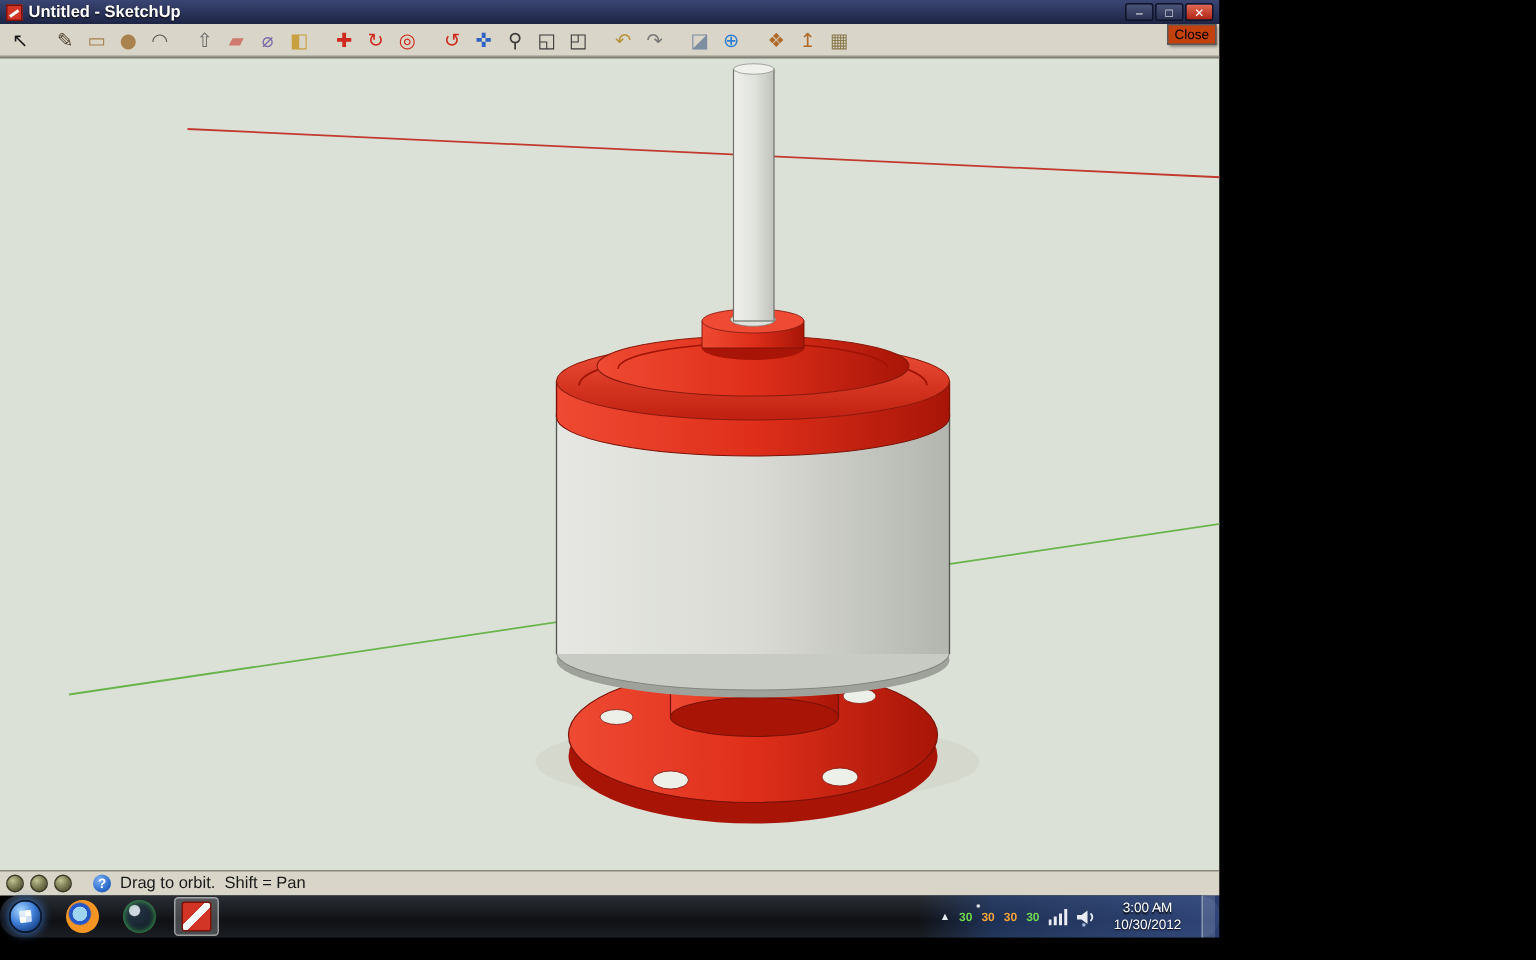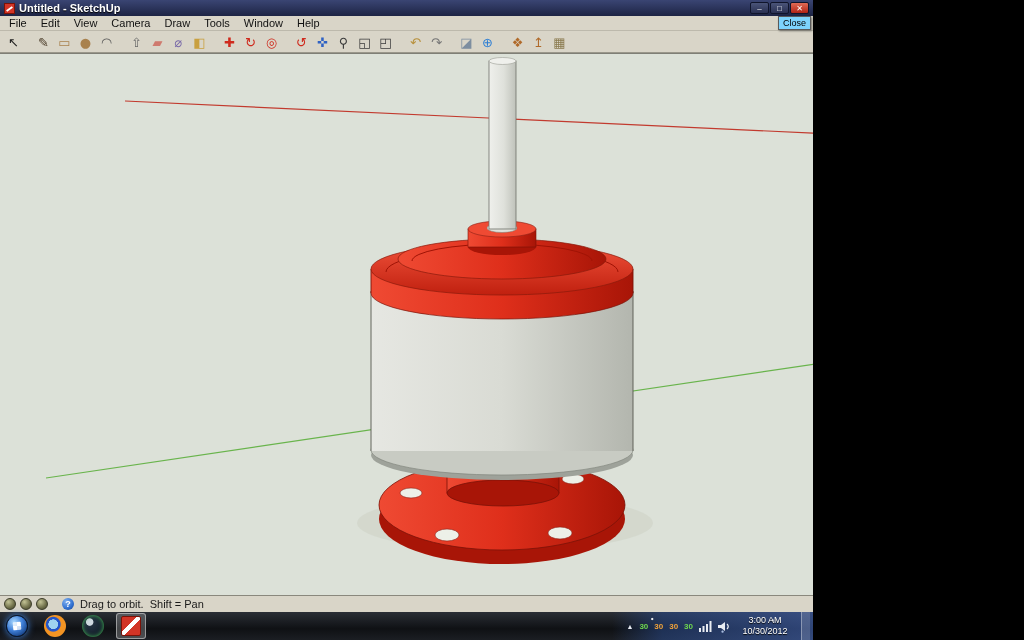--- a/index.html
+++ b/index.html
@@ -10,21 +10,21 @@
   
   .titlebar { height:16px; background:linear-gradient(#3a4573,#1d2444); display:flex; align-items:center; padding:0 4px; color:#fff; font-size:11px; }
   .app-ico { width:11px; height:11px; background:#d23426; border:1px solid #7a1208; margin-right:4px; position:relative; flex:0 0 auto; }
   .app-ico::after { content:""; position:absolute; left:1px; top:4px; width:7px; height:2px; background:#fff; transform:rotate(-35deg); }
   .title-text { font-weight:bold; text-shadow:0 1px 1px #000; white-space:nowrap; }
   .win-btns { margin-left:auto; display:flex; gap:1px; }
   .win-btn { width:19px; height:12px; font-size:8px; line-height:11px; text-align:center; color:#fff; background:linear-gradient(#4a5478,#2a3152); border:1px solid #10152b; border-radius:2px; }
   .win-btn.close { background:linear-gradient(#e06a55,#b02315); }
 
   
-  .close-tip { position:absolute; top:16px; right:2px; background:#7dd3fc; border:1px solid #5a5a5a; color:#000; font-size:9px; padding:0 4px; line-height:12px; z-index:50; box-shadow:1px 1px 2px rgba(0,0,0,.45); }
+  .close-tip { position:absolute; top:16px; right:2px; background:#c2410c; border:1px solid #5a5a5a; color:#000; font-size:9px; padding:0 4px; line-height:12px; z-index:50; box-shadow:1px 1px 2px rgba(0,0,0,.45); }
 
   
   .menubar { height:15px; background:#d9d5c8; display:flex; align-items:center; font-size:11px; color:#111; padding-left:2px; box-shadow:inset 0 -1px 0 #bdb9ac; }
   .menu-item { padding:0 7px; line-height:15px; }
 
   
   .toolbar { height:22px; background:#d9d5c8; display:flex; align-items:center; padding-left:3px; box-shadow:inset 0 -1px 0 #9a978b; }
   .tool-group { display:flex; align-items:center; margin-right:9px; }
   .tool-btn { width:21px; height:19px; display:flex; align-items:center; justify-content:center; font-size:13px; background:none; border:1px solid transparent; border-radius:2px; font-family:"DejaVu Sans",sans-serif; cursor:default; }
 
@@ -35,21 +35,21 @@
   
   .statusbar { height:17px; background:#d9d5c8; display:flex; align-items:center; font-size:11px; color:#1a1a1a; padding:0 0 0 4px; box-shadow:inset 0 1px 0 #8a887d; }
   .s-circle { width:12px; height:12px; border-radius:50%; margin-right:4px; background:radial-gradient(circle at 35% 30%, #c2c294, #6e6e49 60%, #45452c); border:1px solid #3c3c28; flex:0 0 auto; }
   .q-icon { width:12px; height:12px; border-radius:50%; background:radial-gradient(circle at 35% 30%, #7fb0f0, #2f6fd0 60%, #1a3f86); color:#fff; font-size:9px; font-weight:bold; text-align:center; line-height:12px; margin:0 6px 0 10px; flex:0 0 auto; }
   .hint { white-space:pre; }
   .meas { margin-left:auto; display:flex; align-items:center; height:100%; border-left:1px solid #a8a498; padding-left:8px; }
   .meas-label { margin-right:6px; }
   .meas-input { width:146px; height:13px; border:1px solid #7f7f76; background:#fff; font-size:10px; padding:0 2px; }
 
   
-  .taskbar { height:28px; background:linear-gradient(#2a2e35,#0f1114 60%,#1b1e23); display:flex; align-items:center; padding-left:6px; position:relative; }
+  .taskbar { height:28px; background:linear-gradient(#2a2e35,#0f1114 60%,#1b1e23); display:flex; align-items:center; padding-left:6px; position:relative;border-radius:13px; }
   .orb { width:22px; height:22px; border-radius:50%; background:radial-gradient(circle at 35% 30%, #a8d8ff, #3f7fd8 45%, #123a7a 85%); border:1px solid #09172e; box-shadow:0 0 7px #3f7fd8; display:flex; align-items:center; justify-content:center; flex:0 0 auto; }
   .orb-flag { width:8px; height:8px; border-radius:1px; transform:rotate(-6deg); background:conic-gradient(#fff 0 25%, #ffffffbb 25% 50%, #fff 50% 75%, #ffffffbb 75%); }
   .task-ico { width:22px; height:22px; margin-left:16px; border-radius:4px; flex:0 0 auto; }
   .ff { border-radius:50%; background:radial-gradient(circle at 42% 42%, #9fd4f0 0 26%, #2456c9 28% 38%, #f39423 44% 74%, #c2590a 100%); }
   .steam { border-radius:50%; background:radial-gradient(circle at 35% 32%, #cfd8e0 0 16%, #22303f 20%, #101b26 80%); box-shadow:inset 0 0 4px #49c05a; }
   .su-wrap { width:30px; height:26px; margin-left:12px; background:rgba(255,255,255,.22); border:1px solid rgba(255,255,255,.45); border-radius:3px; display:flex; align-items:center; justify-content:center; flex:0 0 auto; }
   .su { width:20px; height:20px; background:linear-gradient(135deg, transparent 40%, #fff 40% 58%, transparent 58%), #d23426; border:1px solid #7a1208; border-radius:2px; }
   .tray { margin-left:auto; height:100%; display:flex; align-items:center; gap:6px; padding:0 3px 0 14px;
           background:
             radial-gradient(circle at 20% 25%, rgba(255,255,255,.9) 0 .6px, transparent 1.6px),
@@ -72,30 +72,20 @@
     <span class="title-text">Untitled - SketchUp</span>
     <span class="win-btns">
       <span class="win-btn">–</span>
       <span class="win-btn">□</span>
       <span class="win-btn close">✕</span>
     </span>
   </div>
 
   <div class="close-tip">Close</div>
 
-  <div class="menubar">
-    <span class="menu-item">File</span>
-    <span class="menu-item">Edit</span>
-    <span class="menu-item">View</span>
-    <span class="menu-item">Camera</span>
-    <span class="menu-item">Draw</span>
-    <span class="menu-item">Tools</span>
-    <span class="menu-item">Window</span>
-    <span class="menu-item">Help</span>
-  </div>
 
   <div class="toolbar">
     <div class="tool-group">
       <button class="tool-btn" style="color: rgb(26, 26, 26);">↖</button>
     </div>
     <div class="tool-group">
       <button class="tool-btn" style="color: rgb(74, 59, 40);">✎</button>
       <button class="tool-btn" style="color: rgb(169, 130, 78);">▭</button>
       <button class="tool-btn" style="color: rgb(169, 130, 78);">●</button>
       <button class="tool-btn" style="color: rgb(90, 90, 90);">◠</button>

